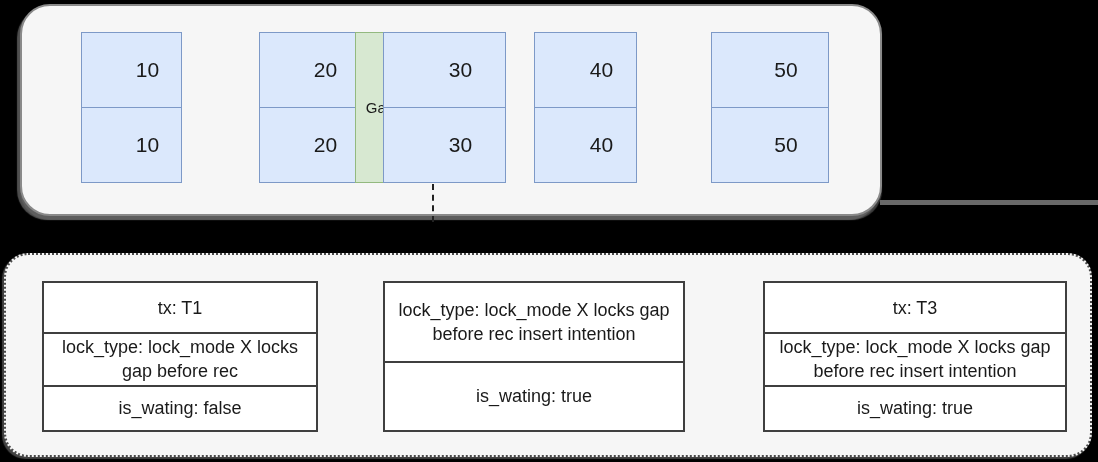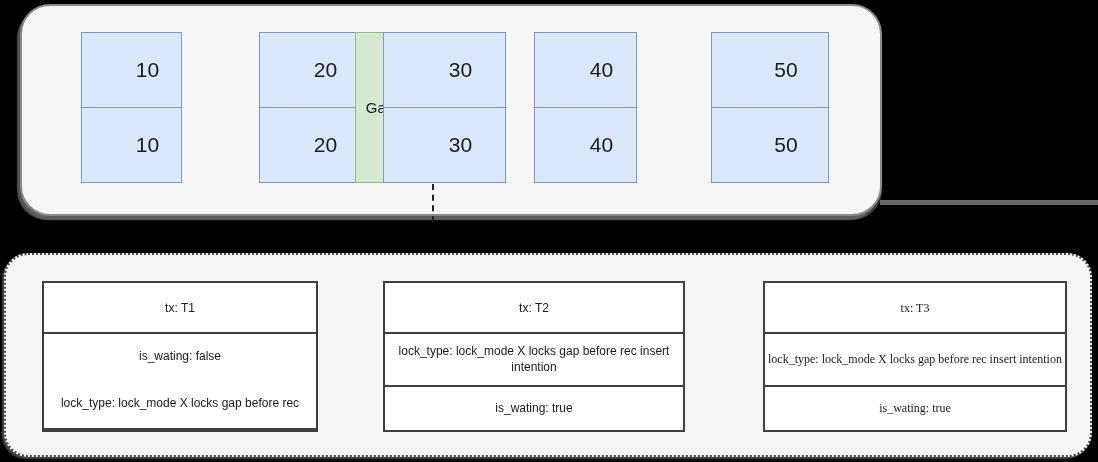--- a/index.html
+++ b/index.html
@@ -109,28 +109,28 @@
     top: 26px;
     height: 151px;
     background: var(--tx-fill, #ffffff);
     border: 2px solid var(--tx-border, #3f3f3f);
     box-sizing: border-box;
     display: flex;
     flex-direction: column;
   }
   .tx-t1 { left: 36px;  width: 276px; }
   .tx-t2 { left: 377px; width: 302px; }
-  .tx-t3 { left: 757px; width: 304px; font-family: Liberation Serif, serif; }
+  .tx-t3 { left: 757px; width: 304px; }
 
   .tx-row {
     display: flex;
     align-items: center;
     justify-content: center;
     text-align: center;
-    font-size: 12px;
+    font-size: 18px;
     line-height: 1.35;
     padding: 0 2px;
   }
   .tx-title { flex: 1.08; border-bottom: 2px solid var(--tx-border, #3f3f3f); }
   .tx-lock  { flex: 1.1;  border-bottom: 2px solid var(--tx-border, #3f3f3f); }
   .tx-wait  { flex: 0.95; }
 </style>
 </head>
 <body style="--background: #000000; --panel-fill: #f6f6f6; --panel-border: #8a8a8a; --dotted-border: #4a4a4a; --record-fill: #dbe8fc; --record-border: #7d99c7; --gap-fill: #d7e8d1; --gap-border: #93b97f; --tx-fill: #ffffff; --tx-border: #3f3f3f; --text: #1a1a1a;">
 
@@ -165,26 +165,25 @@
 
 </div>
 
 <div class="dashed-connector"></div>
 <div class="screen-edge-line"></div>
 
 <div class="bottom-panel">
 
   <div class="tx-box tx-t1">
     <div class="tx-row tx-title">tx: T1</div>
+    <div class="tx-row tx-lock">lock_type: lock_mode X locks gap before rec</div>
     <div class="tx-row tx-wait">is_wating: false</div>
-    <div class="tx-row tx-lock">lock_type: lock_mode X locks gap before rec</div>
   </div>
 
   <div class="tx-box tx-t2">
-    <div class="tx-row tx-title">tx: T2</div>
     <div class="tx-row tx-lock">lock_type: lock_mode X locks gap before rec insert intention</div>
     <div class="tx-row tx-wait">is_wating: true</div>
   </div>
 
   <div class="tx-box tx-t3">
     <div class="tx-row tx-title">tx: T3</div>
     <div class="tx-row tx-lock">lock_type: lock_mode X locks gap before rec insert intention</div>
     <div class="tx-row tx-wait">is_wating: true</div>
   </div>
 

